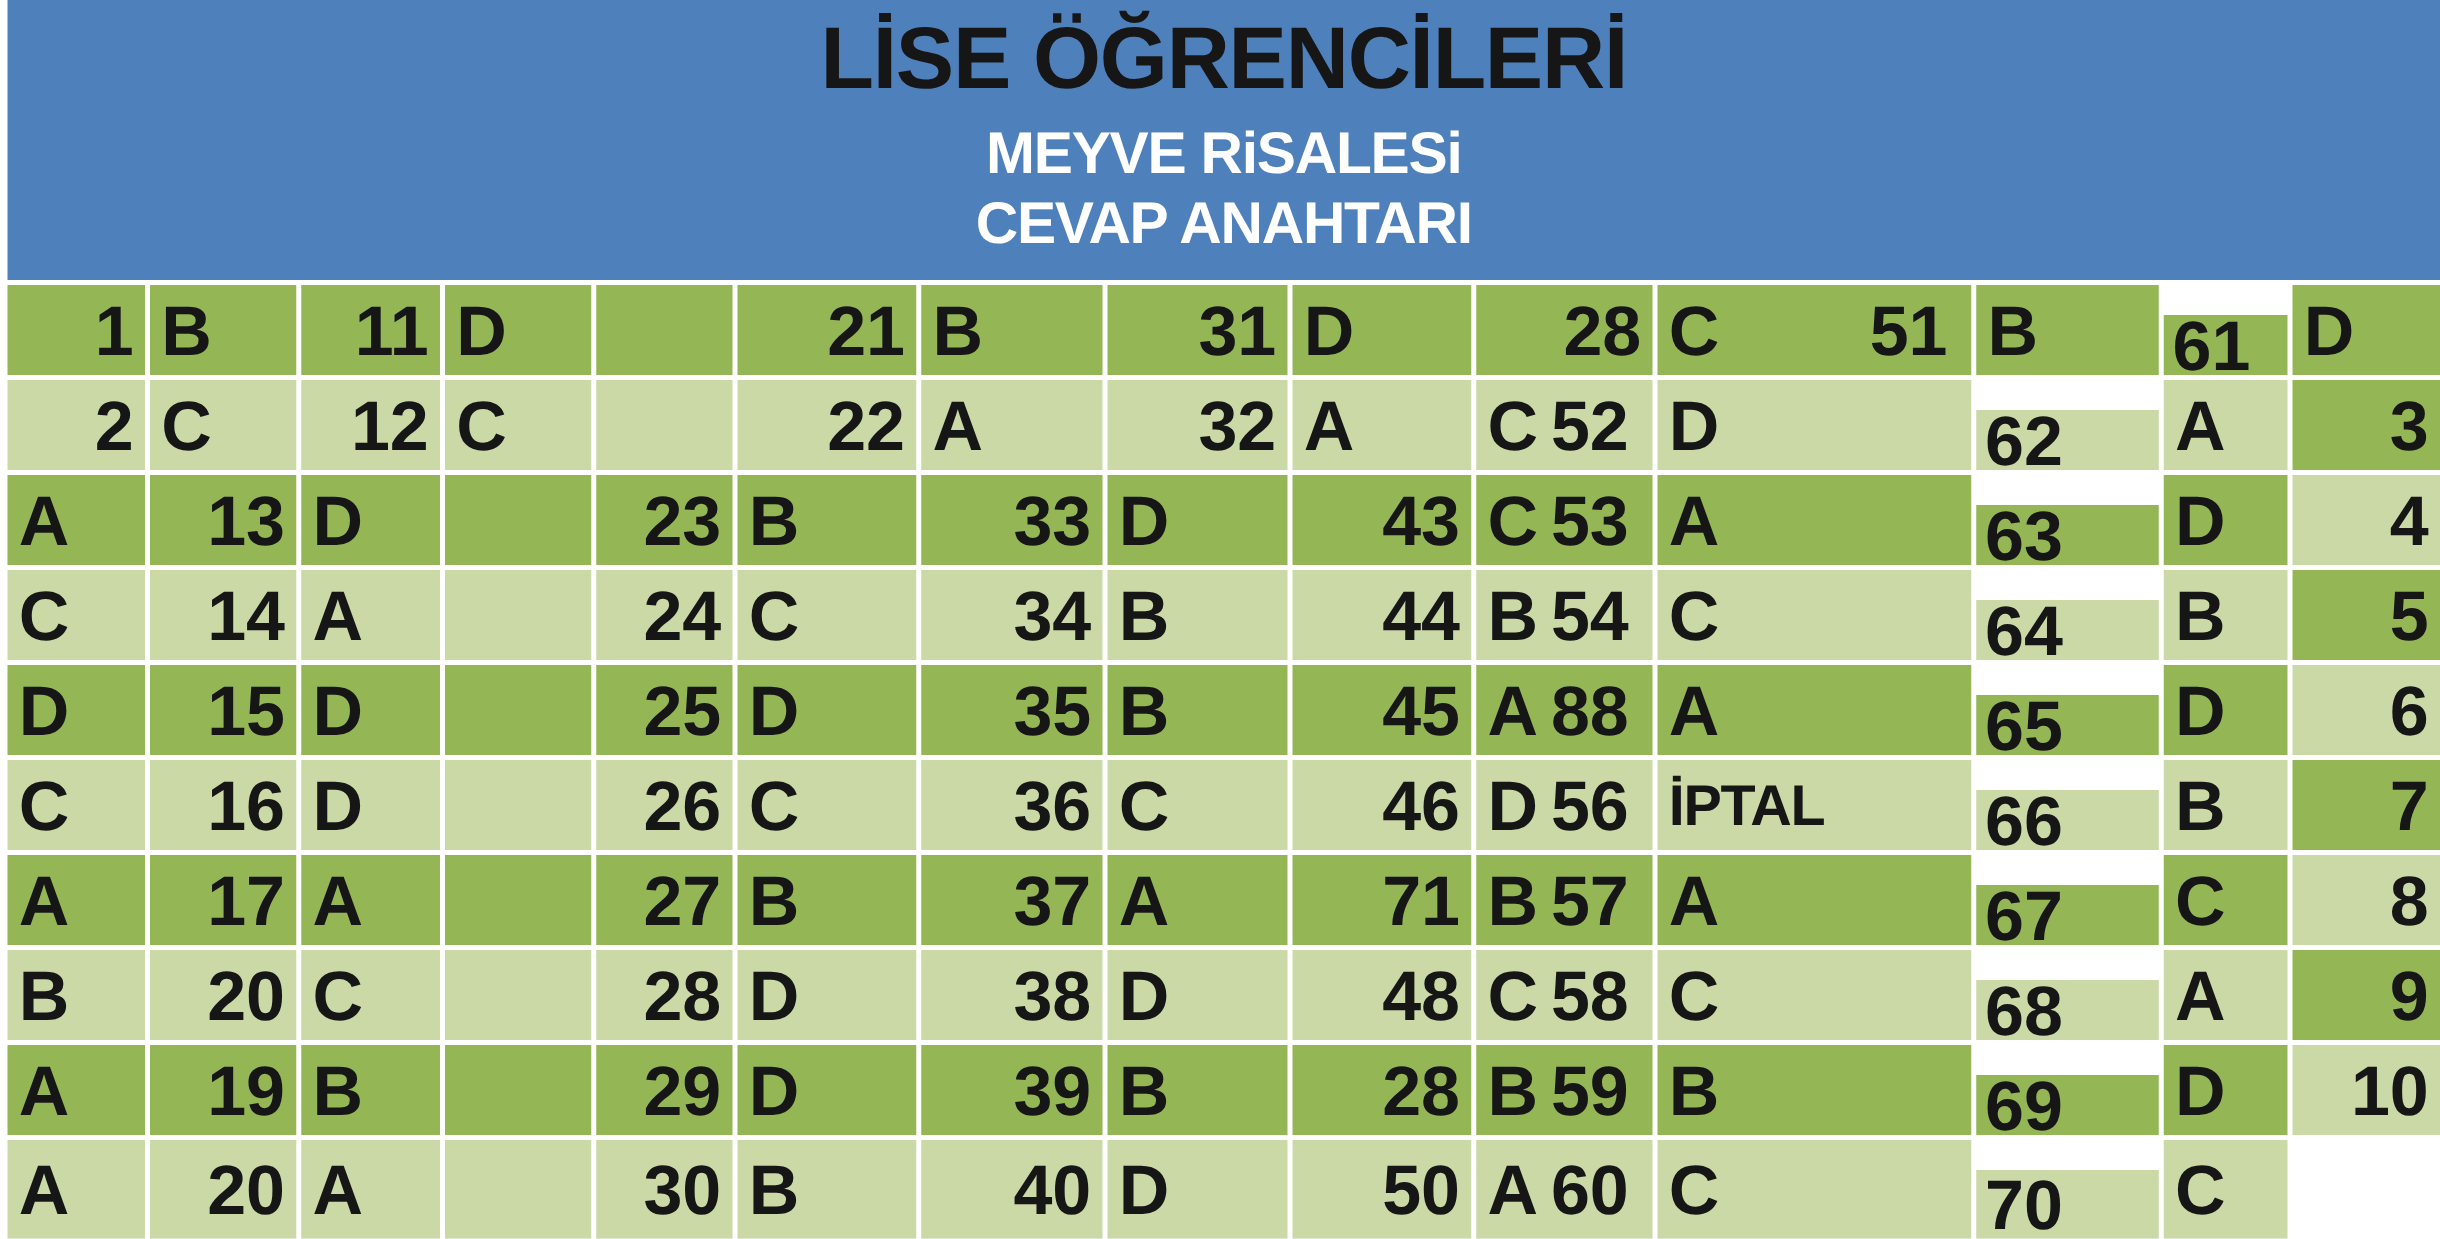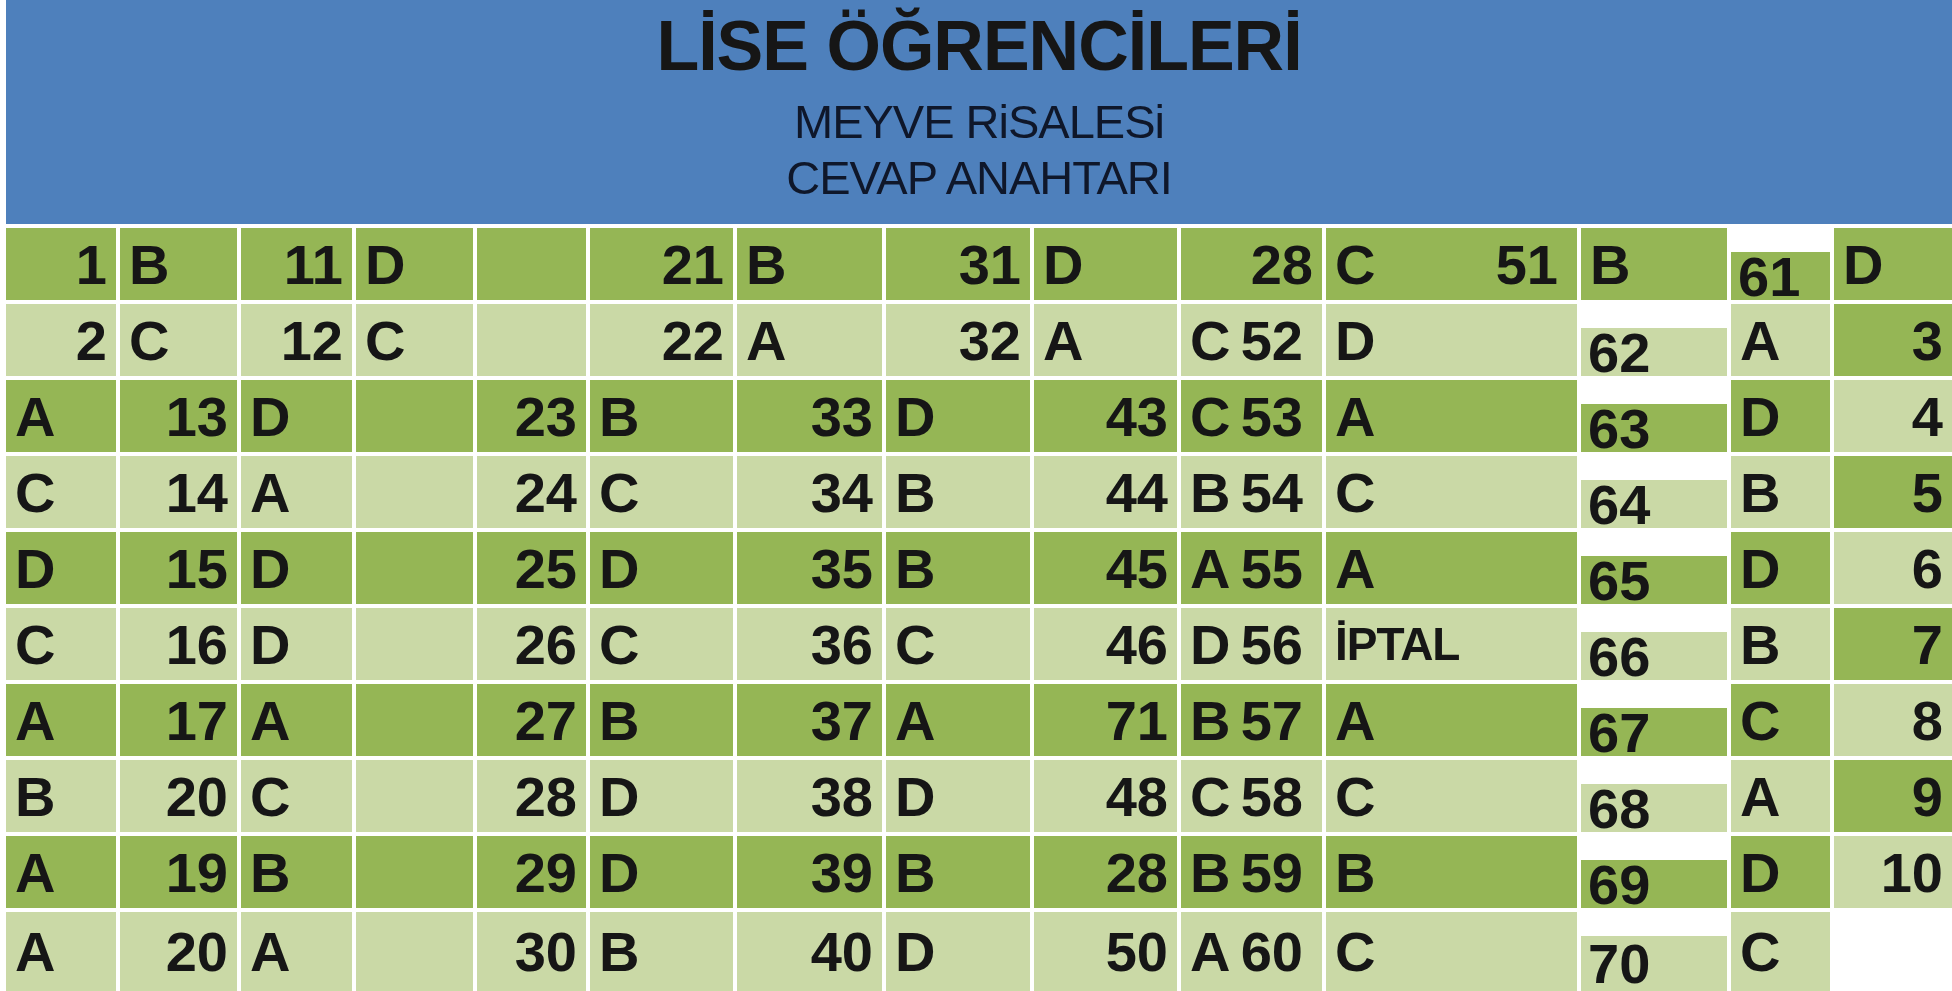--- a/index.html
+++ b/index.html
@@ -29,22 +29,22 @@
   .title-line {
     color: #161616;
     font-weight: 700;
     font-size: 70px;
     line-height: 88px;
     letter-spacing: -1px;
     padding-top: 2px;
     white-space: nowrap;
   }
   .sub-line {
-    color: #0f172a;
-    font-weight: 400;
+    color: #ffffff;
+    font-weight: 700;
     font-size: 47px;
     line-height: 56px;
     letter-spacing: -1px;
     white-space: nowrap;
   }
   .sub-line.first { margin-top: 4px; }
   
   #answer-grid {
     display: grid;
     grid-template-columns: 110px 117px 111px 117px 109px 143px 145px 144px 143px 141px 251px 146px 99px 118px;
@@ -214,21 +214,21 @@
       <div class="cell row-dark ans">
         <span>D</span>
       </div>
       <div class="cell row-dark num">35</div>
       <div class="cell row-dark ans">
         <span>B</span>
       </div>
       <div class="cell row-dark num">45</div>
       <div class="cell row-dark merged">
         <span class="m-ans">A</span>
-        <span class="m-num">55</span>
+        <span class="m-num">88</span>
       </div>
       <div class="cell row-dark ans">
         <span>A</span>
       </div>
       <div class="cell row-dark num left-num">65</div>
       <div class="cell row-dark ans">
         <span>D</span>
       </div>
       <div class="cell row-light num">6</div>
       <div class="cell row-light ans">

